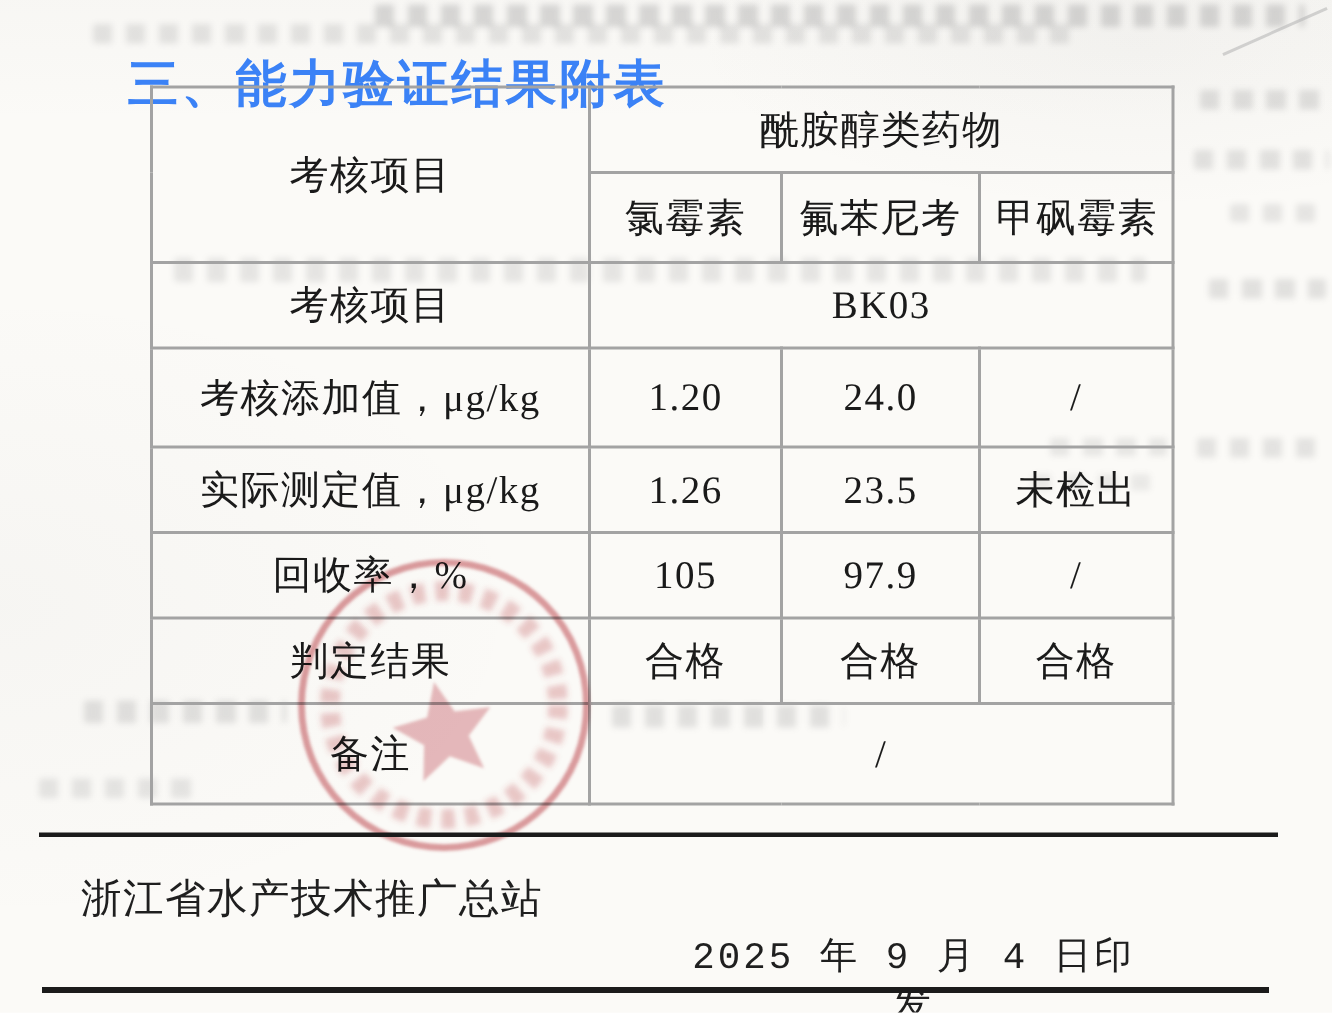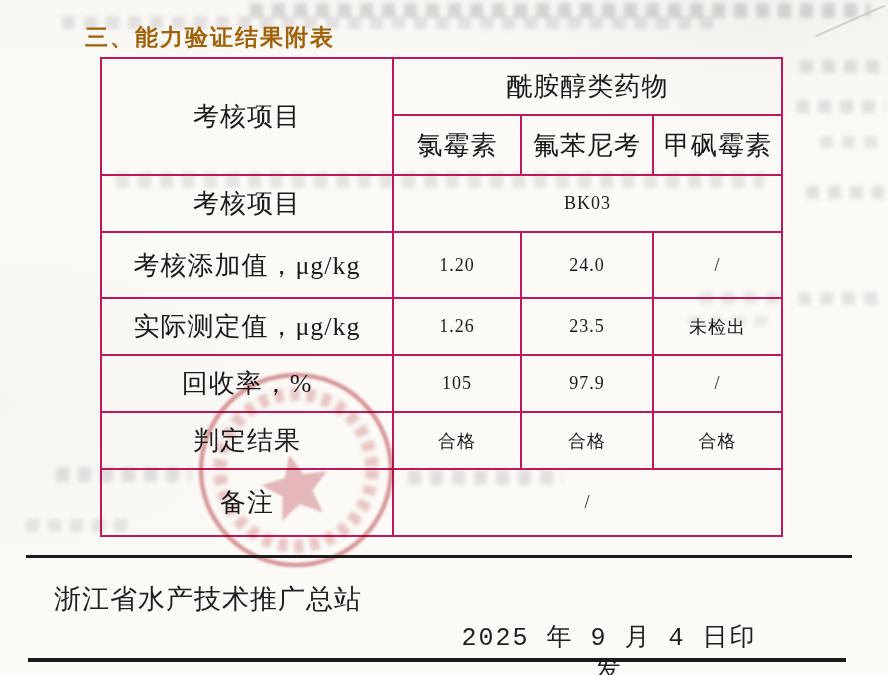--- a/index.html
+++ b/index.html
@@ -25,37 +25,37 @@
     position:absolute;
     background:repeating-linear-gradient(90deg, rgba(110,110,112,0.55) 0 13px, transparent 13px 22px);
     filter:blur(2px);
     border-radius:2px;
   }
   .scan-line {
     position:absolute; left:812px; top:20px; width:76px; height:0;
     border-top:2px solid #b8b8b8; transform:rotate(-24deg); opacity:0.6;
   }
   .doc-title {
-    position:absolute; left:85px; top:22px;
+    position:absolute; left:85px; top:33px;
     font-family:"Liberation Sans","DejaVu Sans",sans-serif;
-    font-weight:bold; font-size:23px; letter-spacing:2px; color:#a16207;
+    font-weight:bold; font-size:34px; letter-spacing:2px; color:#3b82f6;
   }
   table.result-table {
     position:absolute; left:100px; top:57px; width:681px;
     border-collapse:collapse; table-layout:fixed;
     font-size:26px; color:#1a1a1a;
   }
   table.result-table td {
-    border:2px solid #be185d;
+    border:2px solid #a3a3a3;
     text-align:center; vertical-align:middle;
     padding:10px; letter-spacing:1px;
     overflow:hidden; white-space:nowrap;
   }
   td.group-head { letter-spacing:6px; }
-  td.val { font-size:18px; letter-spacing:1px; }
+  td.val { font-size:26px; letter-spacing:1px; }
   .stamp {
     position:absolute; left:186px; top:360px; width:220px; height:220px;
     mix-blend-mode:multiply; pointer-events:none;
   }
   .rule { position:absolute; background:#1b1b1b; }
   .rule-top { left:26px; top:555px; width:826px; height:3px; }
   .rule-bottom { left:28px; top:658px; width:818px; height:4px; }
   .footer-orgs {
     position:absolute; left:54px; top:581px; width:776px;
     display:flex; justify-content:space-between;

